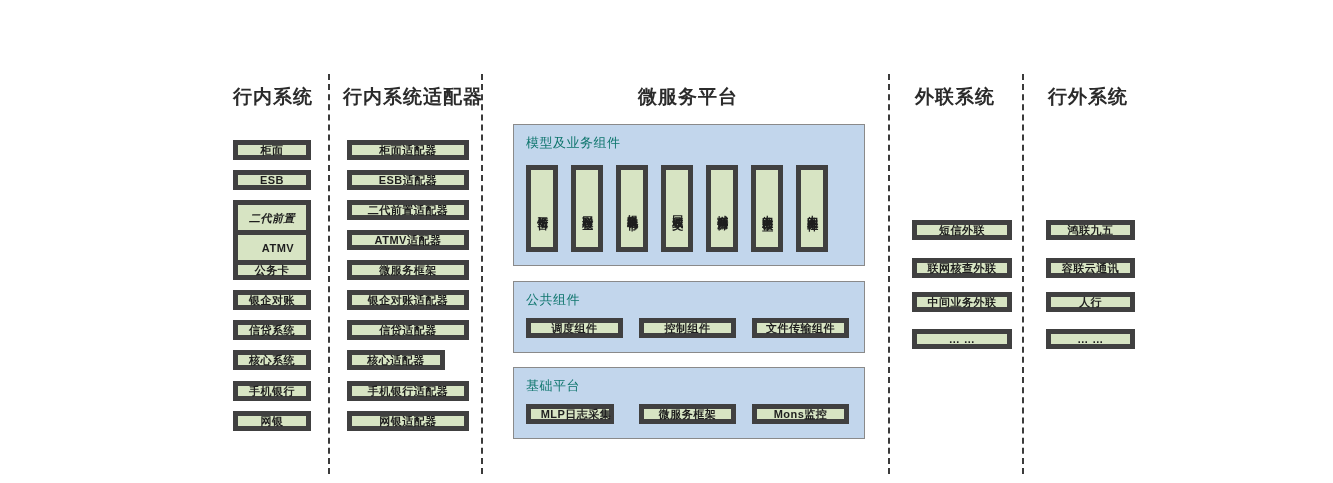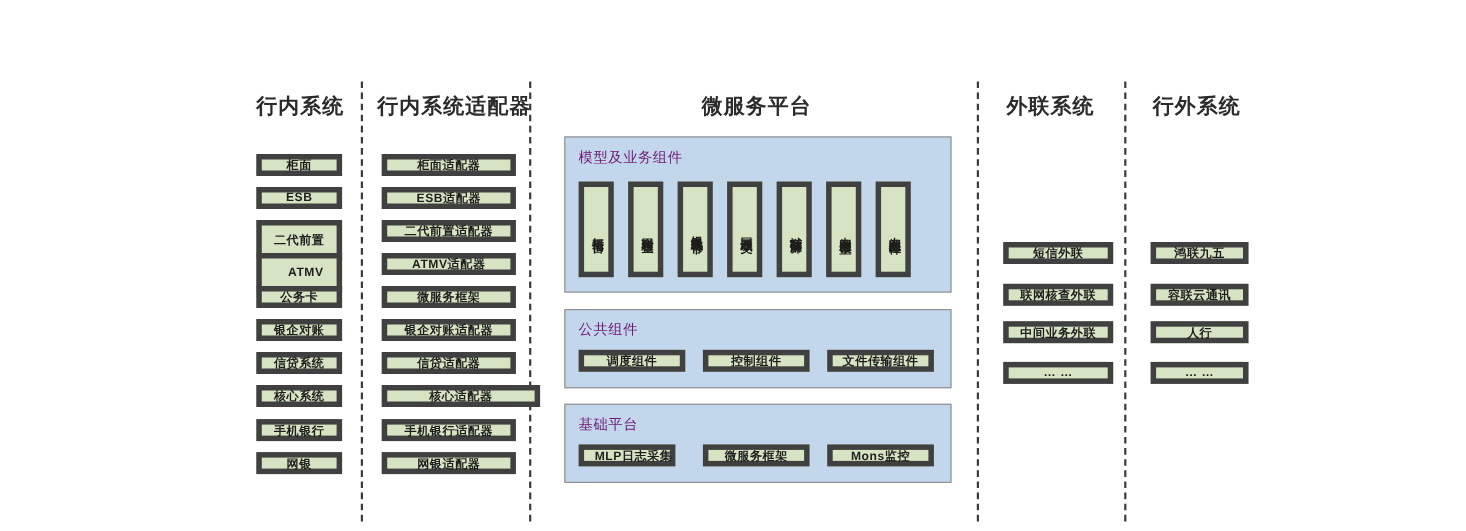--- a/index.html
+++ b/index.html
@@ -83,58 +83,58 @@
     position: absolute;
     background: #c2d6ec;
     border: 1px solid #8a8a8a;
     box-sizing: border-box;
   }
   .panel-title {
     position: absolute;
     left: 12px;
     top: 9px;
     font-size: 13px;
-    color: #701a75;
+    color: #0f766e;
     letter-spacing: 0.5px;
     white-space: nowrap;
   }
 </style>
 </head>
 <body>
 
 <div class="canvas">
 
   <div class="divider" style="left:328px;"></div>
   <div class="divider" style="left:481px;"></div>
   <div class="divider" style="left:888px;"></div>
   <div class="divider" style="left:1022px;"></div>
 
   <div class="col-title" style="left:233px; top:52px; width:80px;">行内系统</div>
 
   <div class="node" style="left:233px; top:108px; width:78px; height:20px;">柜面</div>
   <div class="node" style="left:233px; top:138px; width:78px; height:20px;">ESB</div>
-  <div class="node" style="left:233px; top:168px; width:78px; height:36px;">二代前置</div>
+  <div class="node" style="left:233px; top:168px; width:78px; height:36px;font-style:italic;">二代前置</div>
   <div class="node" style="left:233px; top:198px; width:78px; height:36px;padding-left:12px;">ATMV</div>
   <div class="node" style="left:233px; top:228px; width:78px; height:20px;">公务卡</div>
   <div class="node" style="left:233px; top:258px; width:78px; height:20px;">银企对账</div>
   <div class="node" style="left:233px; top:288px; width:78px; height:20px;">信贷系统</div>
   <div class="node" style="left:233px; top:318px; width:78px; height:20px;">核心系统</div>
   <div class="node" style="left:233px; top:349px; width:78px; height:20px;">手机银行</div>
   <div class="node" style="left:233px; top:379px; width:78px; height:20px;">网银</div>
 
   <div class="col-title" style="left:343px; top:52px; width:130px;">行内系统适配器</div>
 
   <div class="node" style="left:347px; top:108px; width:122px; height:20px;">柜面适配器</div>
   <div class="node" style="left:347px; top:138px; width:122px; height:20px;">ESB适配器</div>
   <div class="node" style="left:347px; top:168px; width:122px; height:20px;">二代前置适配器</div>
   <div class="node" style="left:347px; top:198px; width:122px; height:20px;">ATMV适配器</div>
   <div class="node" style="left:347px; top:228px; width:122px; height:20px;">微服务框架</div>
   <div class="node" style="left:347px; top:258px; width:122px; height:20px;">银企对账适配器</div>
   <div class="node" style="left:347px; top:288px; width:122px; height:20px;">信贷适配器</div>
-  <div class="node" style="left:347px; top:318px; width:144px; height:20px;">核心适配器</div>
+  <div class="node" style="left:347px; top:318px; width:98px; height:20px;">核心适配器</div>
   <div class="node" style="left:347px; top:349px; width:122px; height:20px;">手机银行适配器</div>
   <div class="node" style="left:347px; top:379px; width:122px; height:20px;">网银适配器</div>
 
   <div class="col-title" style="left:608px; top:52px; width:160px;">微服务平台</div>
 
   <div class="panel" style="left:513px; top:92px; width:352px; height:142px;">
     <div class="panel-title">模型及业务组件</div>
   </div>
   <div class="node vertical" style="left:526px; top:133px; width:32px; height:87px;">短信平台</div>
   <div class="node vertical" style="left:571px; top:133px; width:32px; height:87px;">联网核查</div>

